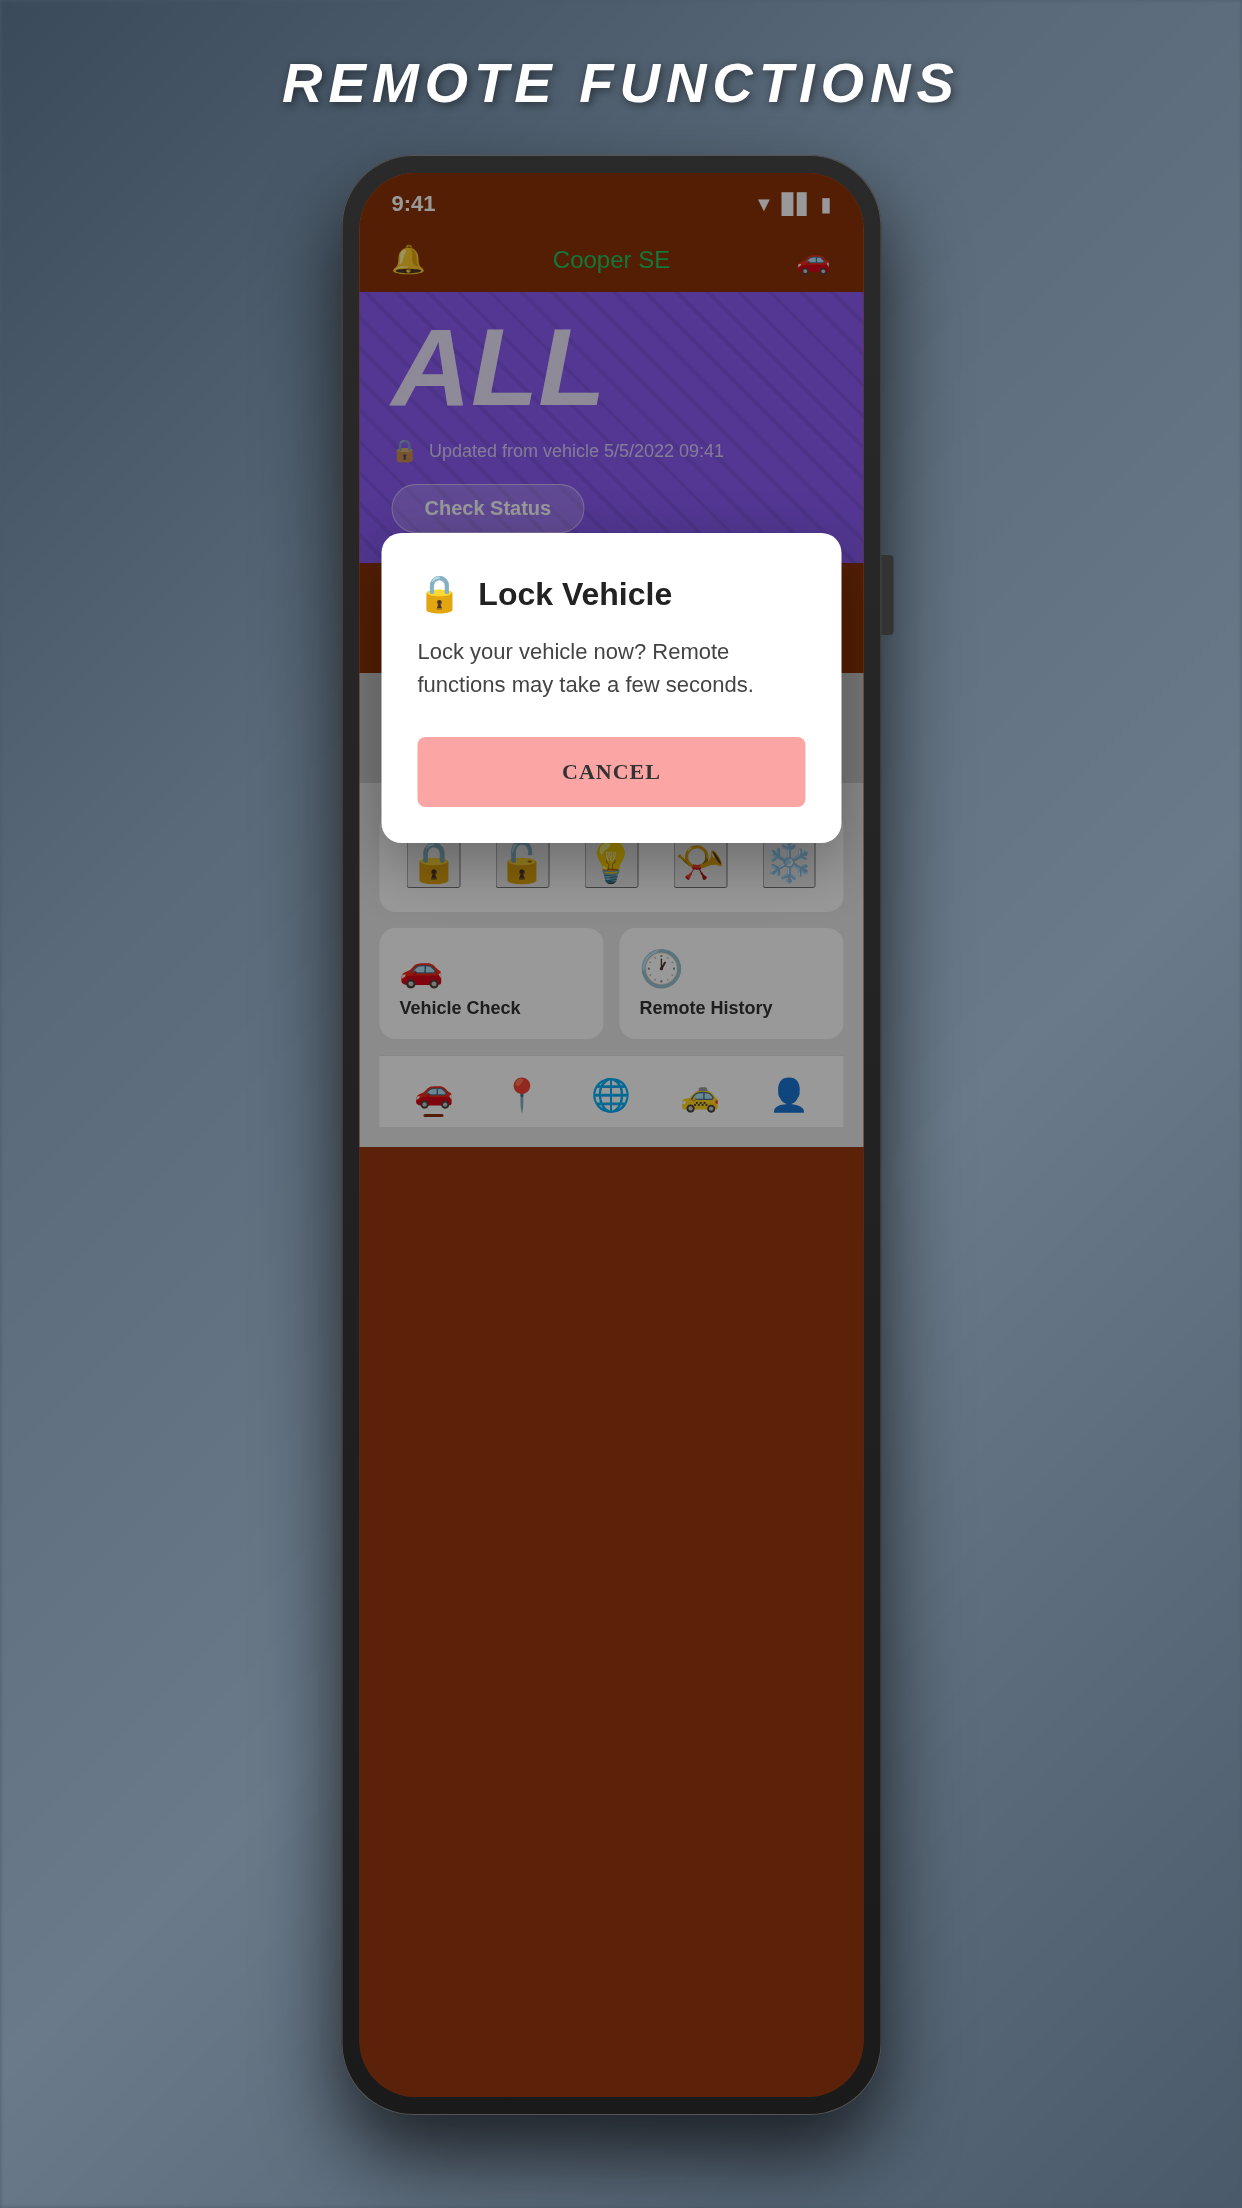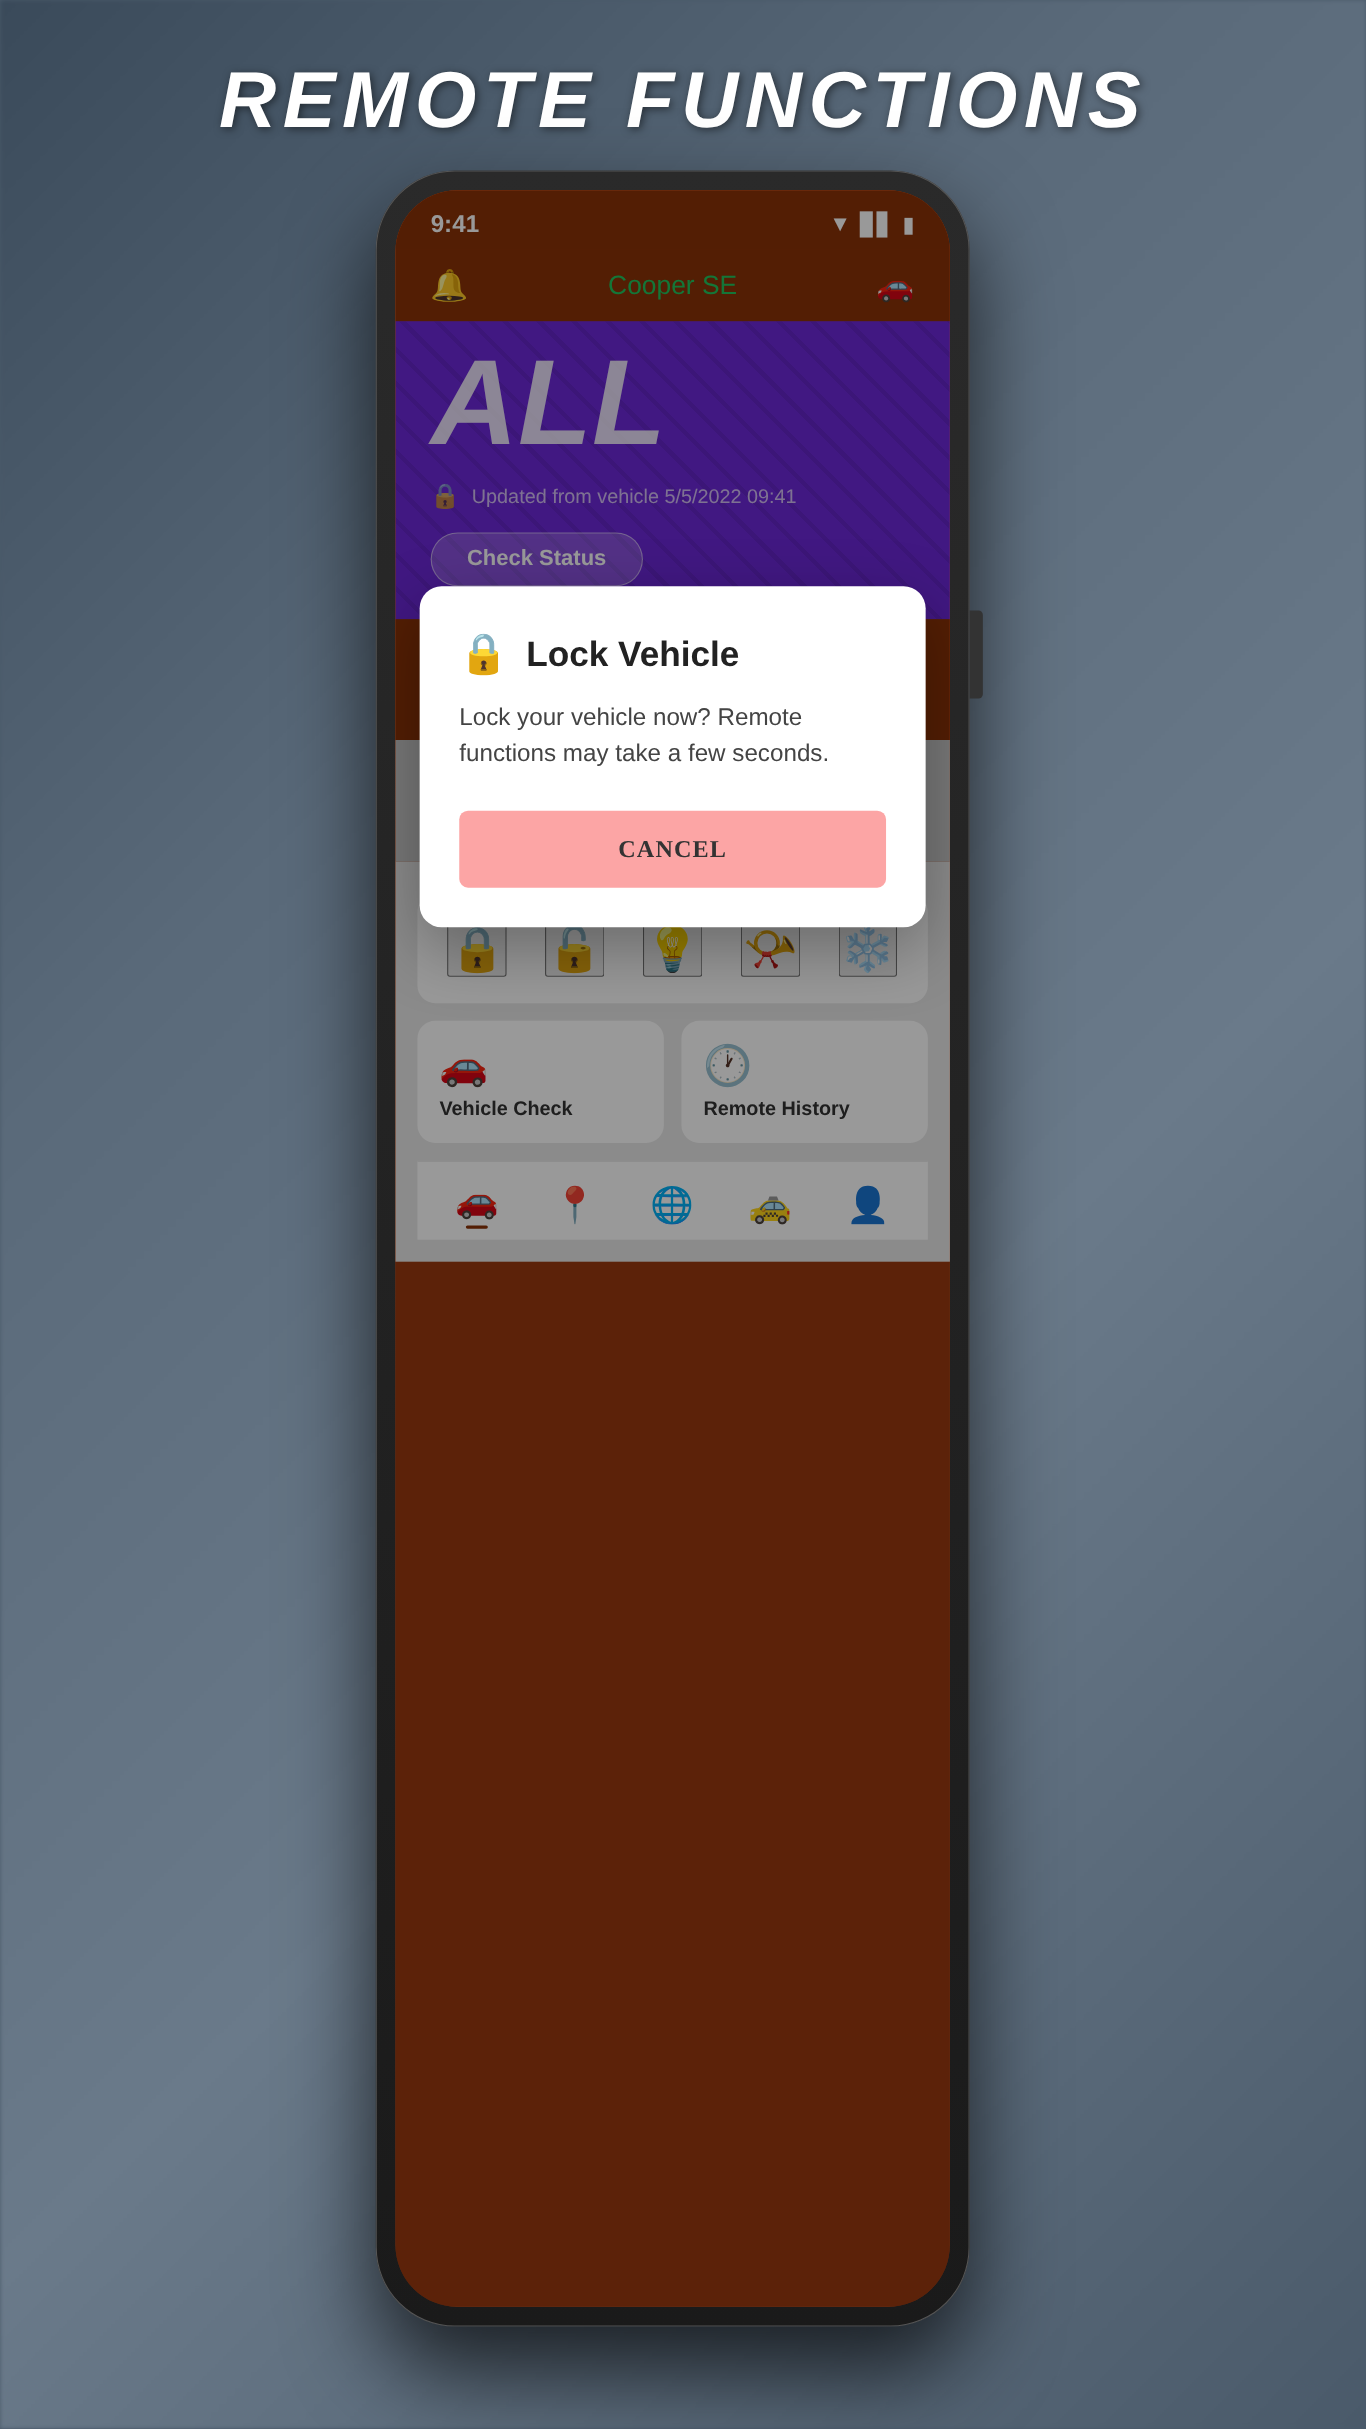--- a/index.html
+++ b/index.html
@@ -19,21 +19,21 @@
       background: linear-gradient(135deg, #3a4a5a 0%, #5a6a7a 30%, #6a7a8a 60%, #4a5a6a 100%);
       filter: blur(2px);
     }
 
     .page-title {
       position: absolute;
       top: 50px;
       left: 0;
       right: 0;
       text-align: center;
-      font-size: 72px;
+      font-size: 56px;
       font-weight: 900;
       color: white;
       letter-spacing: 6px;
       font-style: italic;
       text-shadow: 2px 2px 8px rgba(0,0,0,0.5);
       z-index: 10;
     }
 
     .phone-container {
       position: absolute;
@@ -106,21 +106,21 @@
     }
 
     .header-title {
       color: #22c55e;
       font-size: 24px;
       font-weight: 500;
     }
 
     
     .hero-area {
-      background: #6d28d9;
+      background: #8b5cf6;
       padding: 20px 32px 30px;
       position: relative;
       overflow: hidden;
     }
 
     .hero-pattern {
       position: absolute;
       inset: 0;
       opacity: 0.25;
       background-image: repeating-linear-gradient(

